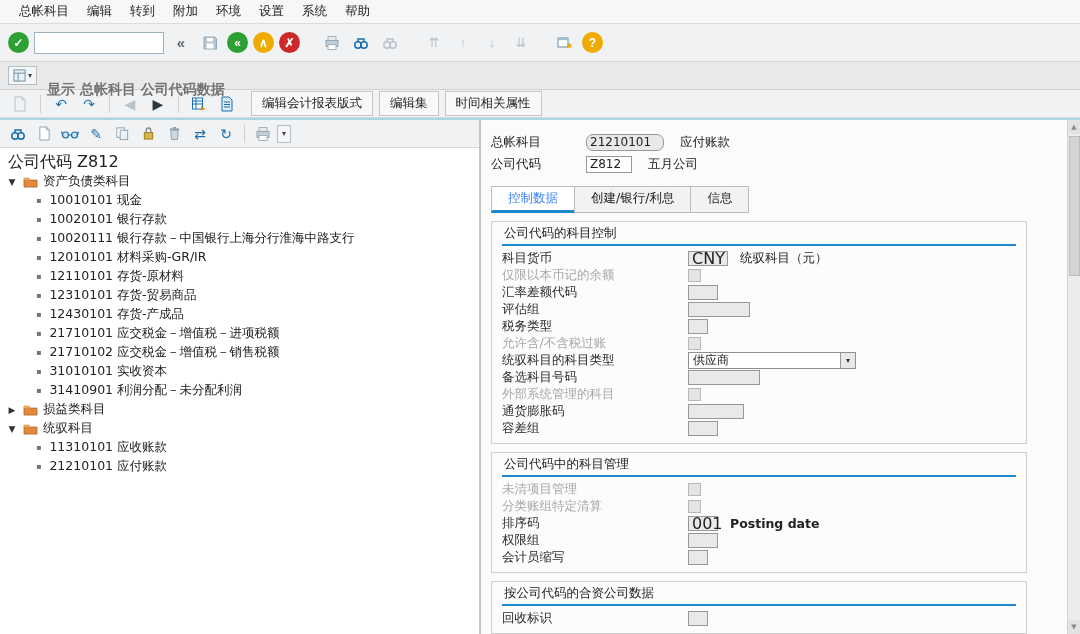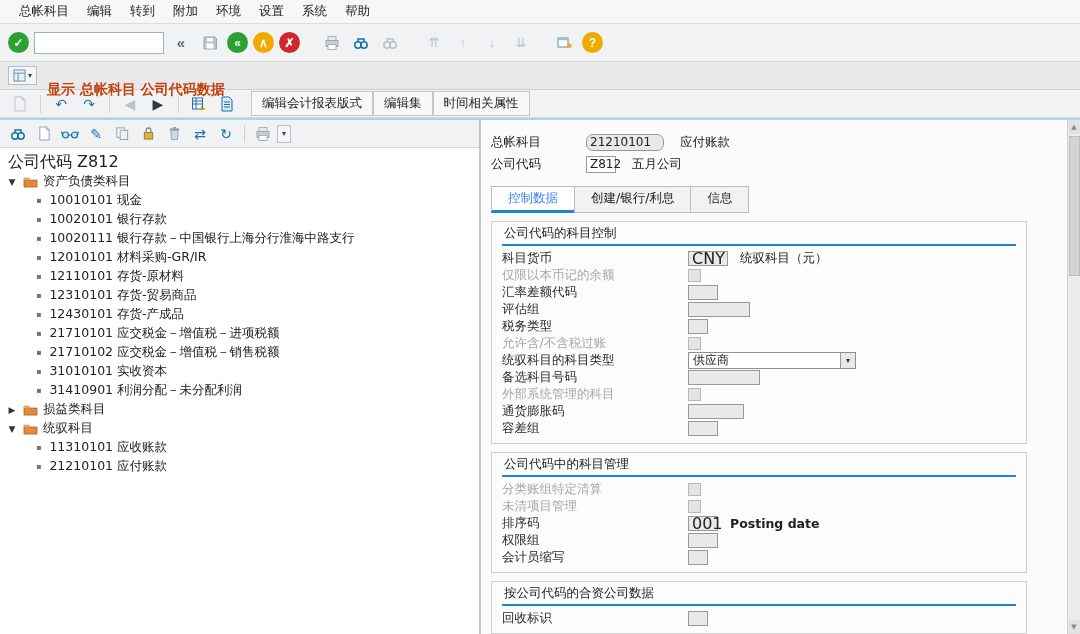--- a/index.html
+++ b/index.html
@@ -28,26 +28,26 @@
   .dimg{color:#b9c3cc;}
   .dark{color:#2d3a42;}
   .gap8{width:10px;}
   .pgico{font-size:13px;color:#b9c3cc;}
   
   .titlebar{height:28px;background:#e9e9e9;border-bottom:1px solid #cfcfcf;
     display:flex;align-items:center;padding-left:8px;}
   .scr-btn{display:flex;align-items:center;gap:2px;border:1px solid #b5bfc6;background:#f4f6f7;
     padding:2px 4px;cursor:pointer;}
   .scr-btn .dd{font-size:8px;color:#445;}
-  .title{font-weight:bold;font-size:14px;color:#c2410c;margin-left:10px;margin-top:28px;}
+  .title{font-weight:bold;font-size:14px;color:#737373;margin-left:10px;margin-top:28px;}
   
   .appbar{height:28px;background:#f1f2f3;border-bottom:1px solid #d8d8d8;
     display:flex;align-items:center;padding-left:8px;gap:4px;}
   .sep{width:1px;height:18px;background:#cfcfcf;margin:0 4px;}
-  .btnrow{display:flex;align-items:center;margin-left:8px;}
+  .btnrow{display:flex;align-items:center;gap:6px;margin-left:8px;}
   .txt-btn{border:1px solid #c6c6c6;background:#f8f8f8;padding:3px 10px;font-size:12.5px;
     font-family:inherit;cursor:pointer;color:#222;}
   .bluebar{height:2px;background:#a8d7ea;}
   
   .content{display:flex;height:514px;}
   .left{width:481px;border-right:2px solid #c5c5c5;display:flex;flex-direction:column;background:#fff;}
   .ltb{height:28px;background:#f1f2f3;border-bottom:1px solid #d8d8d8;
     display:flex;align-items:center;padding-left:6px;gap:2px;}
   .tbtn{background:transparent;border:none;width:24px;height:22px;display:flex;
     align-items:center;justify-content:center;cursor:pointer;padding:0;}
@@ -396,21 +396,21 @@
   </div>
 
   <div class="right">
     <div class="hf-row first">
       <span class="hf-label">总帐科目</span>
       <span class="hf-field gray" style="width:78px">21210101</span>
       <span class="hf-desc">应付账款</span>
     </div>
     <div class="hf-row">
       <span class="hf-label">公司代码</span>
-      <span class="hf-field white" style="width:30px">Z812</span>
+      <span class="hf-field white" style="width:46px">Z812</span>
       <span class="hf-desc">五月公司</span>
     </div>
 
     <div class="tabstrip">
         <div class="tab active">控制数据</div>
         <div class="tab">创建/银行/利息</div>
         <div class="tab">信息</div>
       </div>
     <div>
         <div class="gbox">
@@ -484,27 +484,27 @@
             <span class="flabel">容差组</span>
             <span class="fctrl">
               <span class="field" style="width: 30px;"></span>
             </span>
           </div>
         </div>
         <div class="gbox">
           <div class="gbox-title">公司代码中的科目管理</div>
           <div class="gbox-underline"></div>
           <div class="frow">
+            <span class="flabel dis">未清项目管理</span>
+            <span class="fctrl">
+              <span class="checkbox dis"></span>
+            </span>
+          </div>
+          <div class="frow">
             <span class="flabel dis">分类账组特定清算</span>
-            <span class="fctrl">
-              <span class="checkbox dis"></span>
-            </span>
-          </div>
-          <div class="frow">
-            <span class="flabel dis">未清项目管理</span>
             <span class="fctrl">
               <span class="checkbox dis"></span>
             </span>
           </div>
           <div class="frow">
             <span class="flabel">排序码</span>
             <span class="fctrl">
               <span class="field" style="width: 30px;">001</span>
               <span class="fsuffix b">Posting date</span>
             </span>

